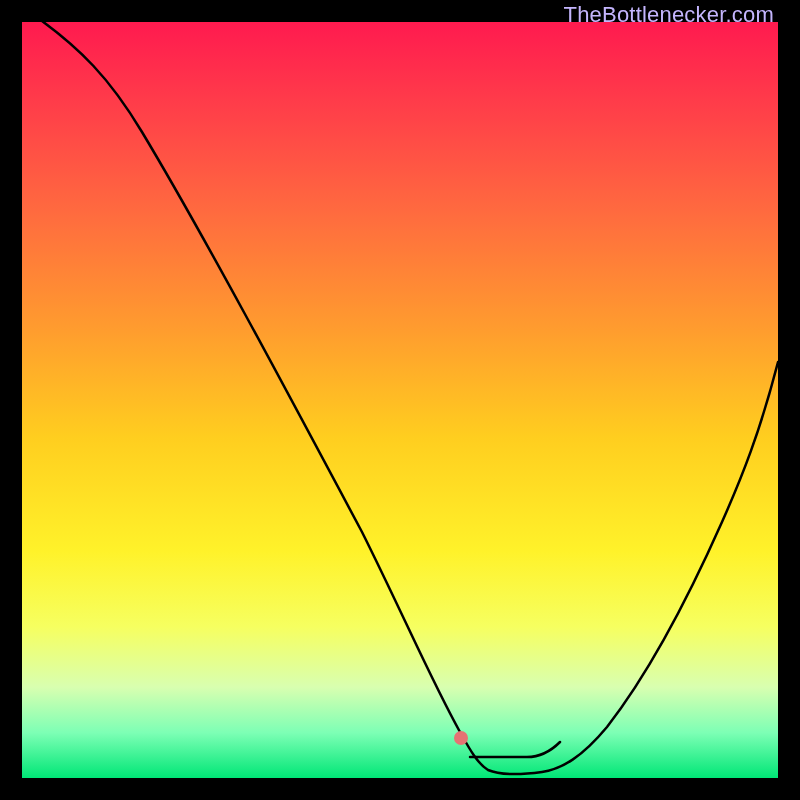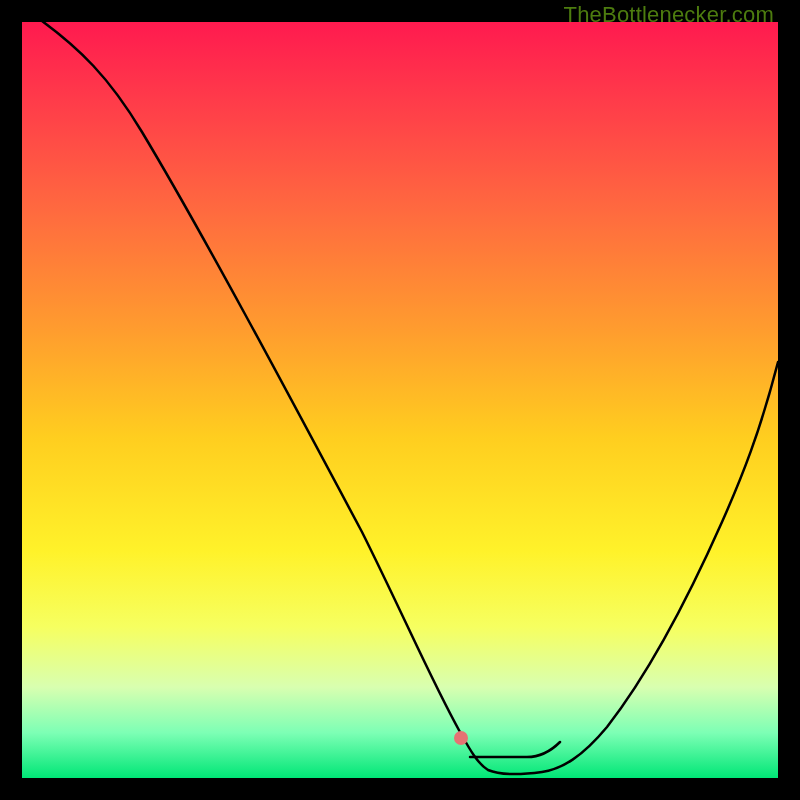--- a/index.html
+++ b/index.html
@@ -35,21 +35,21 @@
       #f6ff60 80%,
       #d8ffb0 88%,
       #7dffb5 94%,
       #00e676 100%
     );
   }
   .branding {
     position: absolute;
     top: 2px;
     right: 26px;
-    color: #4d7c0f;
+    color: #c4b5fd;
     font-size: 22px;
     font-weight: 500;
     letter-spacing: 0.2px;
   }
   svg.curve {
     position: absolute;
     left: 0;
     top: 0;
     width: 756px;
     height: 756px;

